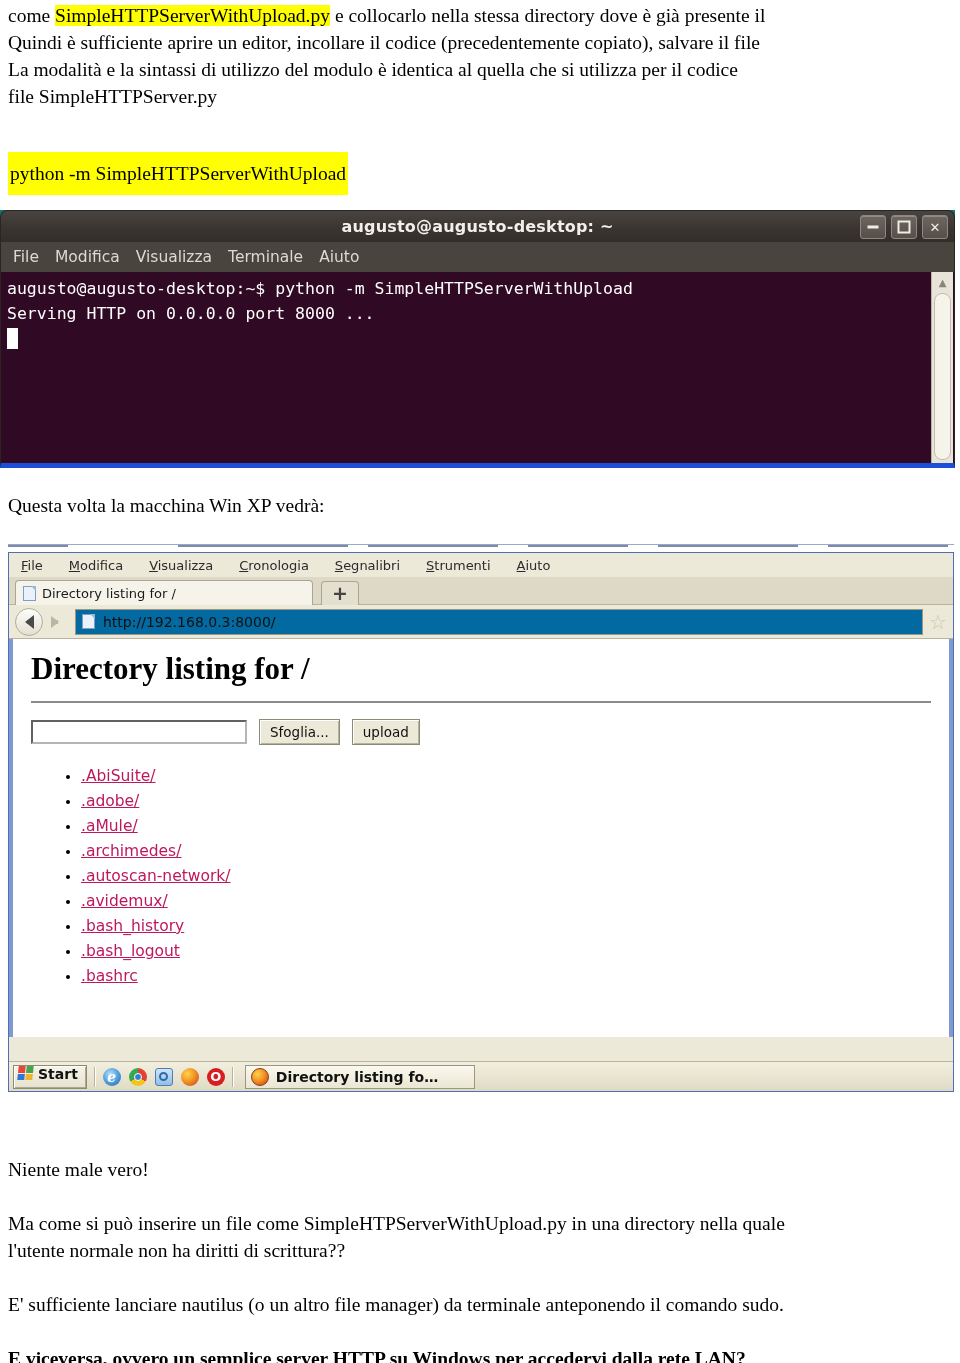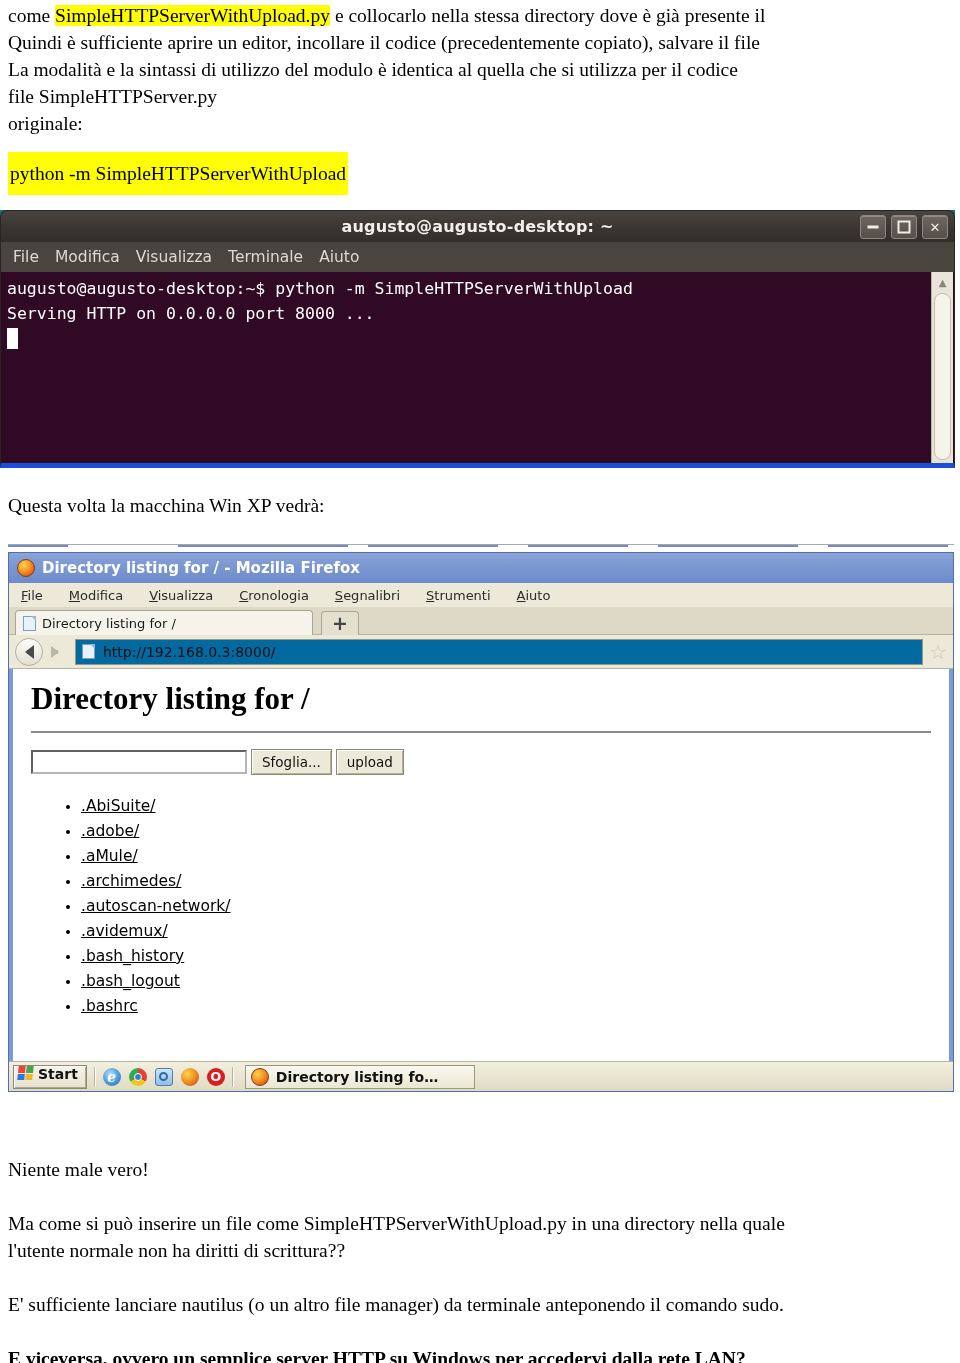--- a/index.html
+++ b/index.html
@@ -440,37 +440,37 @@
     border: 1px solid #8c8a79;
     box-shadow: inset 1px 1px 0 #ffffff, inset -1px -1px 0 #b6b29c;
     box-sizing: border-box;
     font-family: "DejaVu Sans", sans-serif;
     font-size: 13.5px;
     color: #111;
     display: flex;
     align-items: center;
     justify-content: center;
     padding: 0 10px;
-    margin-left: 4px;
+    margin-left: 12px;
     white-space: nowrap;
   }
   #dir-list {
     margin: 0;
     padding-left: 50px;
     list-style: disc;
   }
   #dir-list li {
     margin-bottom: 7px;
     line-height: 18px;
   }
   #dir-list li::marker { color: #000; font-size: 15px; }
   #dir-list a {
     font-family: "DejaVu Sans", sans-serif;
     font-size: 15.5px;
-    color: #000000;
+    color: #be185d;
     text-decoration: underline;
   }
 
   
   #taskbar {
     position: absolute;
     left: 0;
     bottom: 0;
     width: 100%;
     height: 30px;
@@ -592,21 +592,20 @@
   }
 </style>
 </head>
 <body>
 
 <div id="intro-block" class="doc-text">
   <div class="para"><span>come </span><span class="hl">SimpleHTTPServerWithUpload.py</span><span> e collocarlo nella stessa directory dove è già presente il</span></div>
   <div class="para">Quindi è sufficiente aprire un editor, incollare il codice (precedentemente copiato), salvare il file</div>
   <div class="para">La modalità e la sintassi di utilizzo del modulo è identica al quella che si utilizza per il codice</div>
   <div class="para">file SimpleHTTPServer.py</div>
-  <div class="para">originale:</div>
 </div>
 
 <div id="cmd-line" class="doc-text">
   <span class="hl">python -m SimpleHTTPServerWithUpload</span>
 </div>
 
 <div id="terminal-window">
 
   <div id="terminal-titlebar">
     <div id="terminal-title">augusto@augusto-desktop: ~</div>
@@ -649,24 +648,20 @@
   <div class="seg" style="left:0px;width:60px;"></div>
   <div class="seg" style="left:170px;width:170px;"></div>
   <div class="seg" style="left:360px;width:130px;"></div>
   <div class="seg" style="left:520px;width:100px;"></div>
   <div class="seg" style="left:650px;width:140px;"></div>
   <div class="seg" style="left:820px;width:120px;"></div>
 </div>
 
 <div id="browser-window">
 
-  <div id="browser-titlebar">
-    <div class="ff-logo"></div>
-    <div id="browser-title">Directory listing for / - Mozilla Firefox</div>
-  </div>
 
   <div id="browser-menubar">
     <span class="ff-menu-item"><span class="acc">F</span><span>ile</span></span>
     <span class="ff-menu-item"><span class="acc">M</span><span>odifica</span></span>
     <span class="ff-menu-item"><span class="acc">V</span><span>isualizza</span></span>
     <span class="ff-menu-item"><span class="acc">C</span><span>ronologia</span></span>
     <span class="ff-menu-item"><span class="acc">S</span><span>egnalibri</span></span>
     <span class="ff-menu-item"><span class="acc">S</span><span>trumenti</span></span>
     <span class="ff-menu-item"><span class="acc">A</span><span>iuto</span></span>
   </div>

